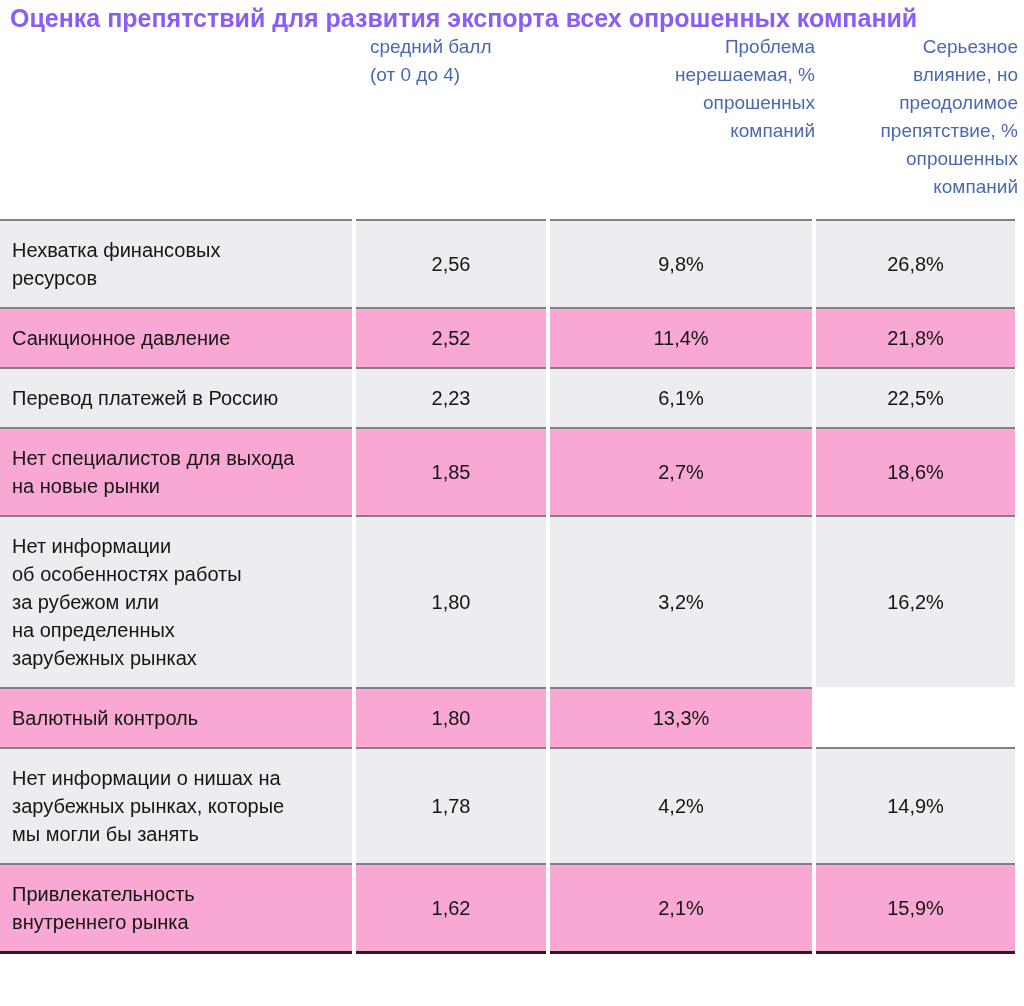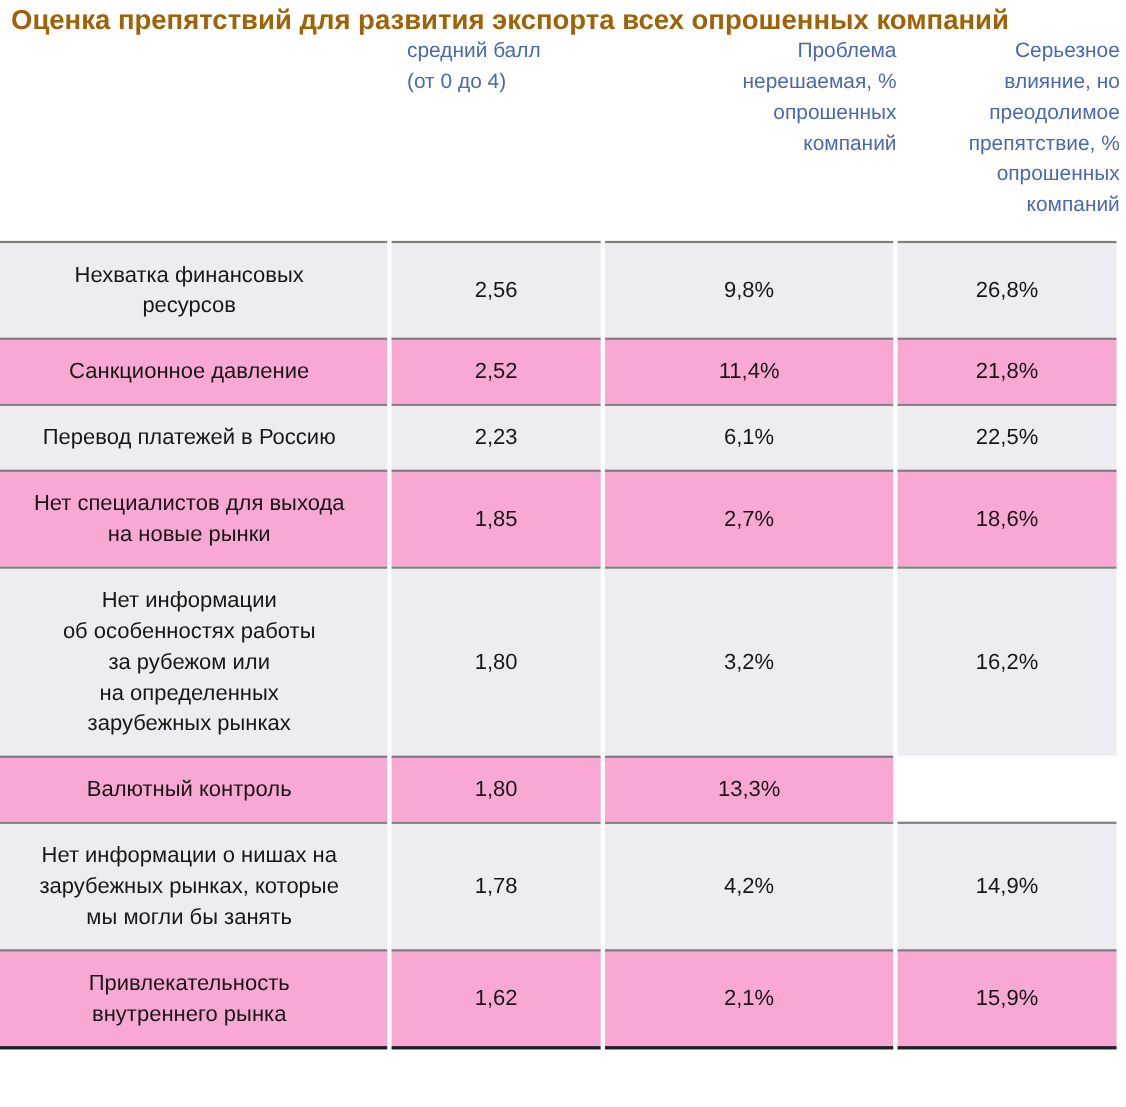--- a/index.html
+++ b/index.html
@@ -10,21 +10,21 @@
     overflow: hidden;
     font-family: "Liberation Sans", "DejaVu Sans", sans-serif;
   }
   .page { width: 1024px; height: 1006px; position: relative; }
 
   .title {
     margin: 3px 16px 0 10px;
     font-size: 25px;
     font-weight: bold;
     line-height: 1.2;
-    color: #a16207;
+    color: #8b5cf6;
     letter-spacing: 0px;
   }
 
   .grid {
     display: grid;
     grid-template-columns: 352px 190px 262px 199px;
     column-gap: 4px;
     width: 1015px;
     margin-left: 3px;
   }
@@ -61,21 +61,21 @@
     border-top: 2px solid #808080;
     font-size: 20px;
     line-height: 28px;
     color: #161616;
     background: #f9a8d4;
   }
   .trow:nth-child(odd) .cell { background: #ececf1; }
   .trow:last-child .cell { border-bottom: 3px solid #20202b; }
 
   .cell.label {
-    text-align: center;
+    text-align: left;
     padding-left: 12px;
     padding-right: 20px;
     white-space: pre-line;
   }
   .cell.num { text-align: center; }
 </style>
 </head>
 <body>
 
 <div class="page">

